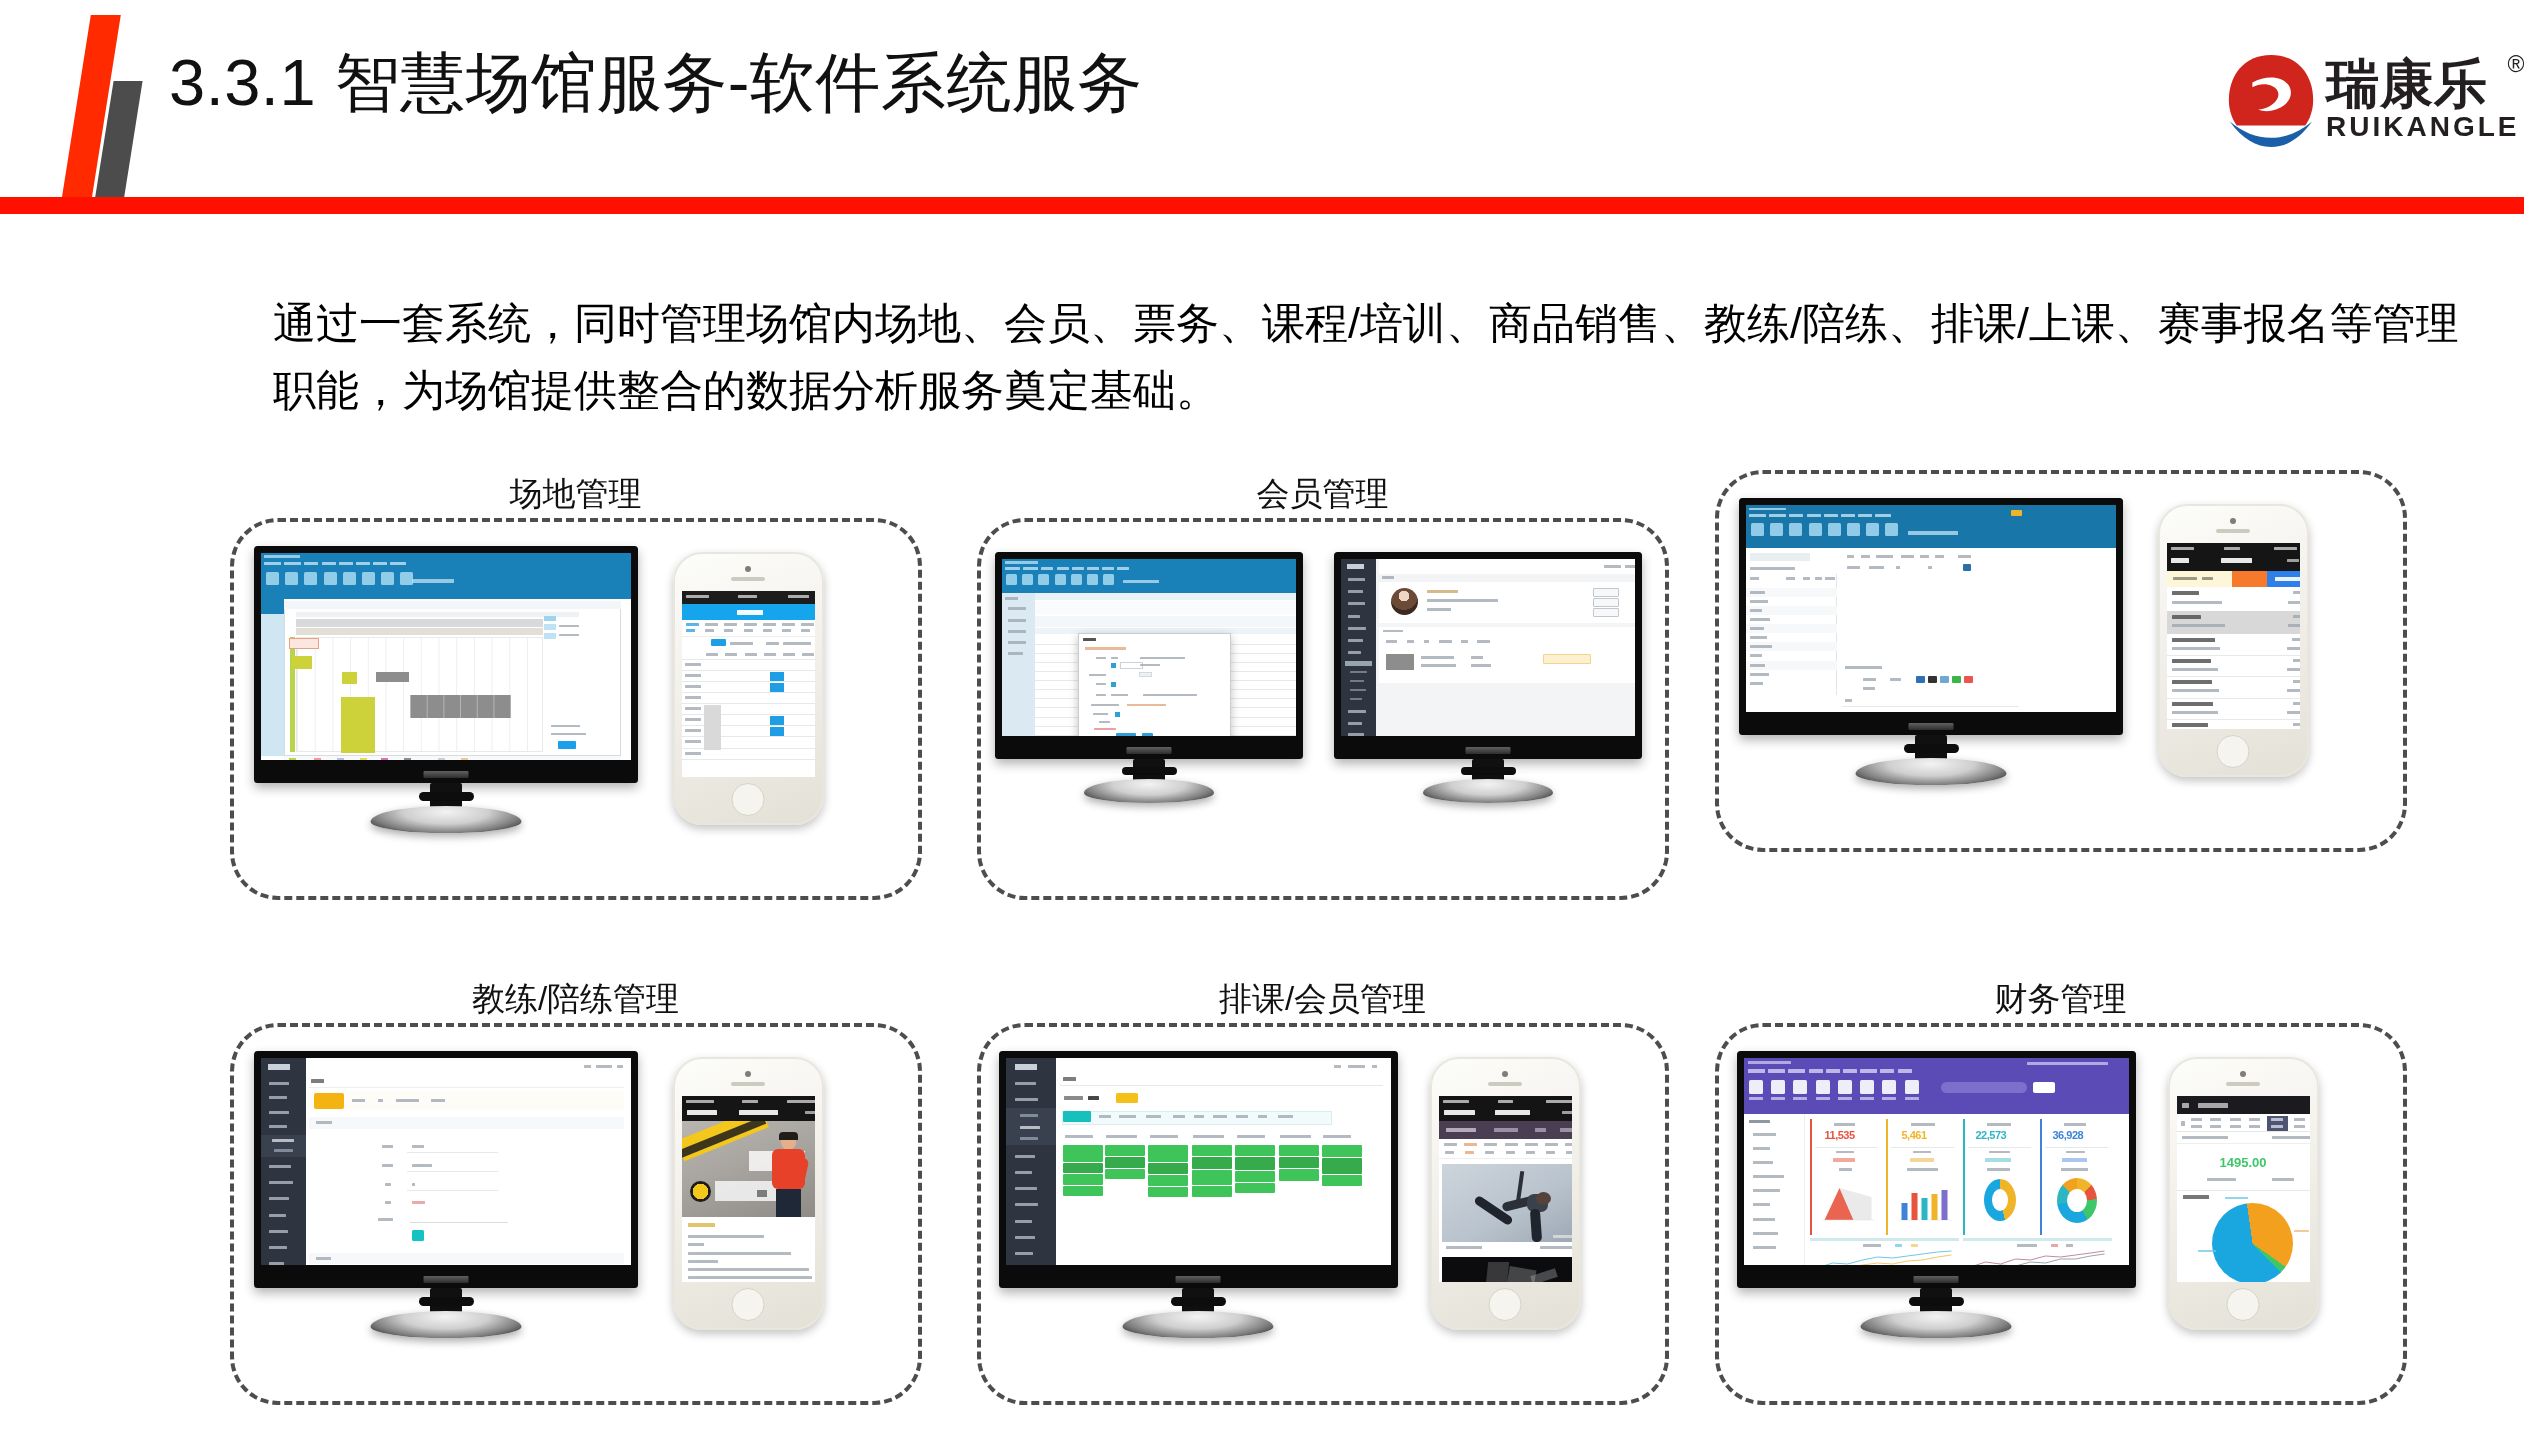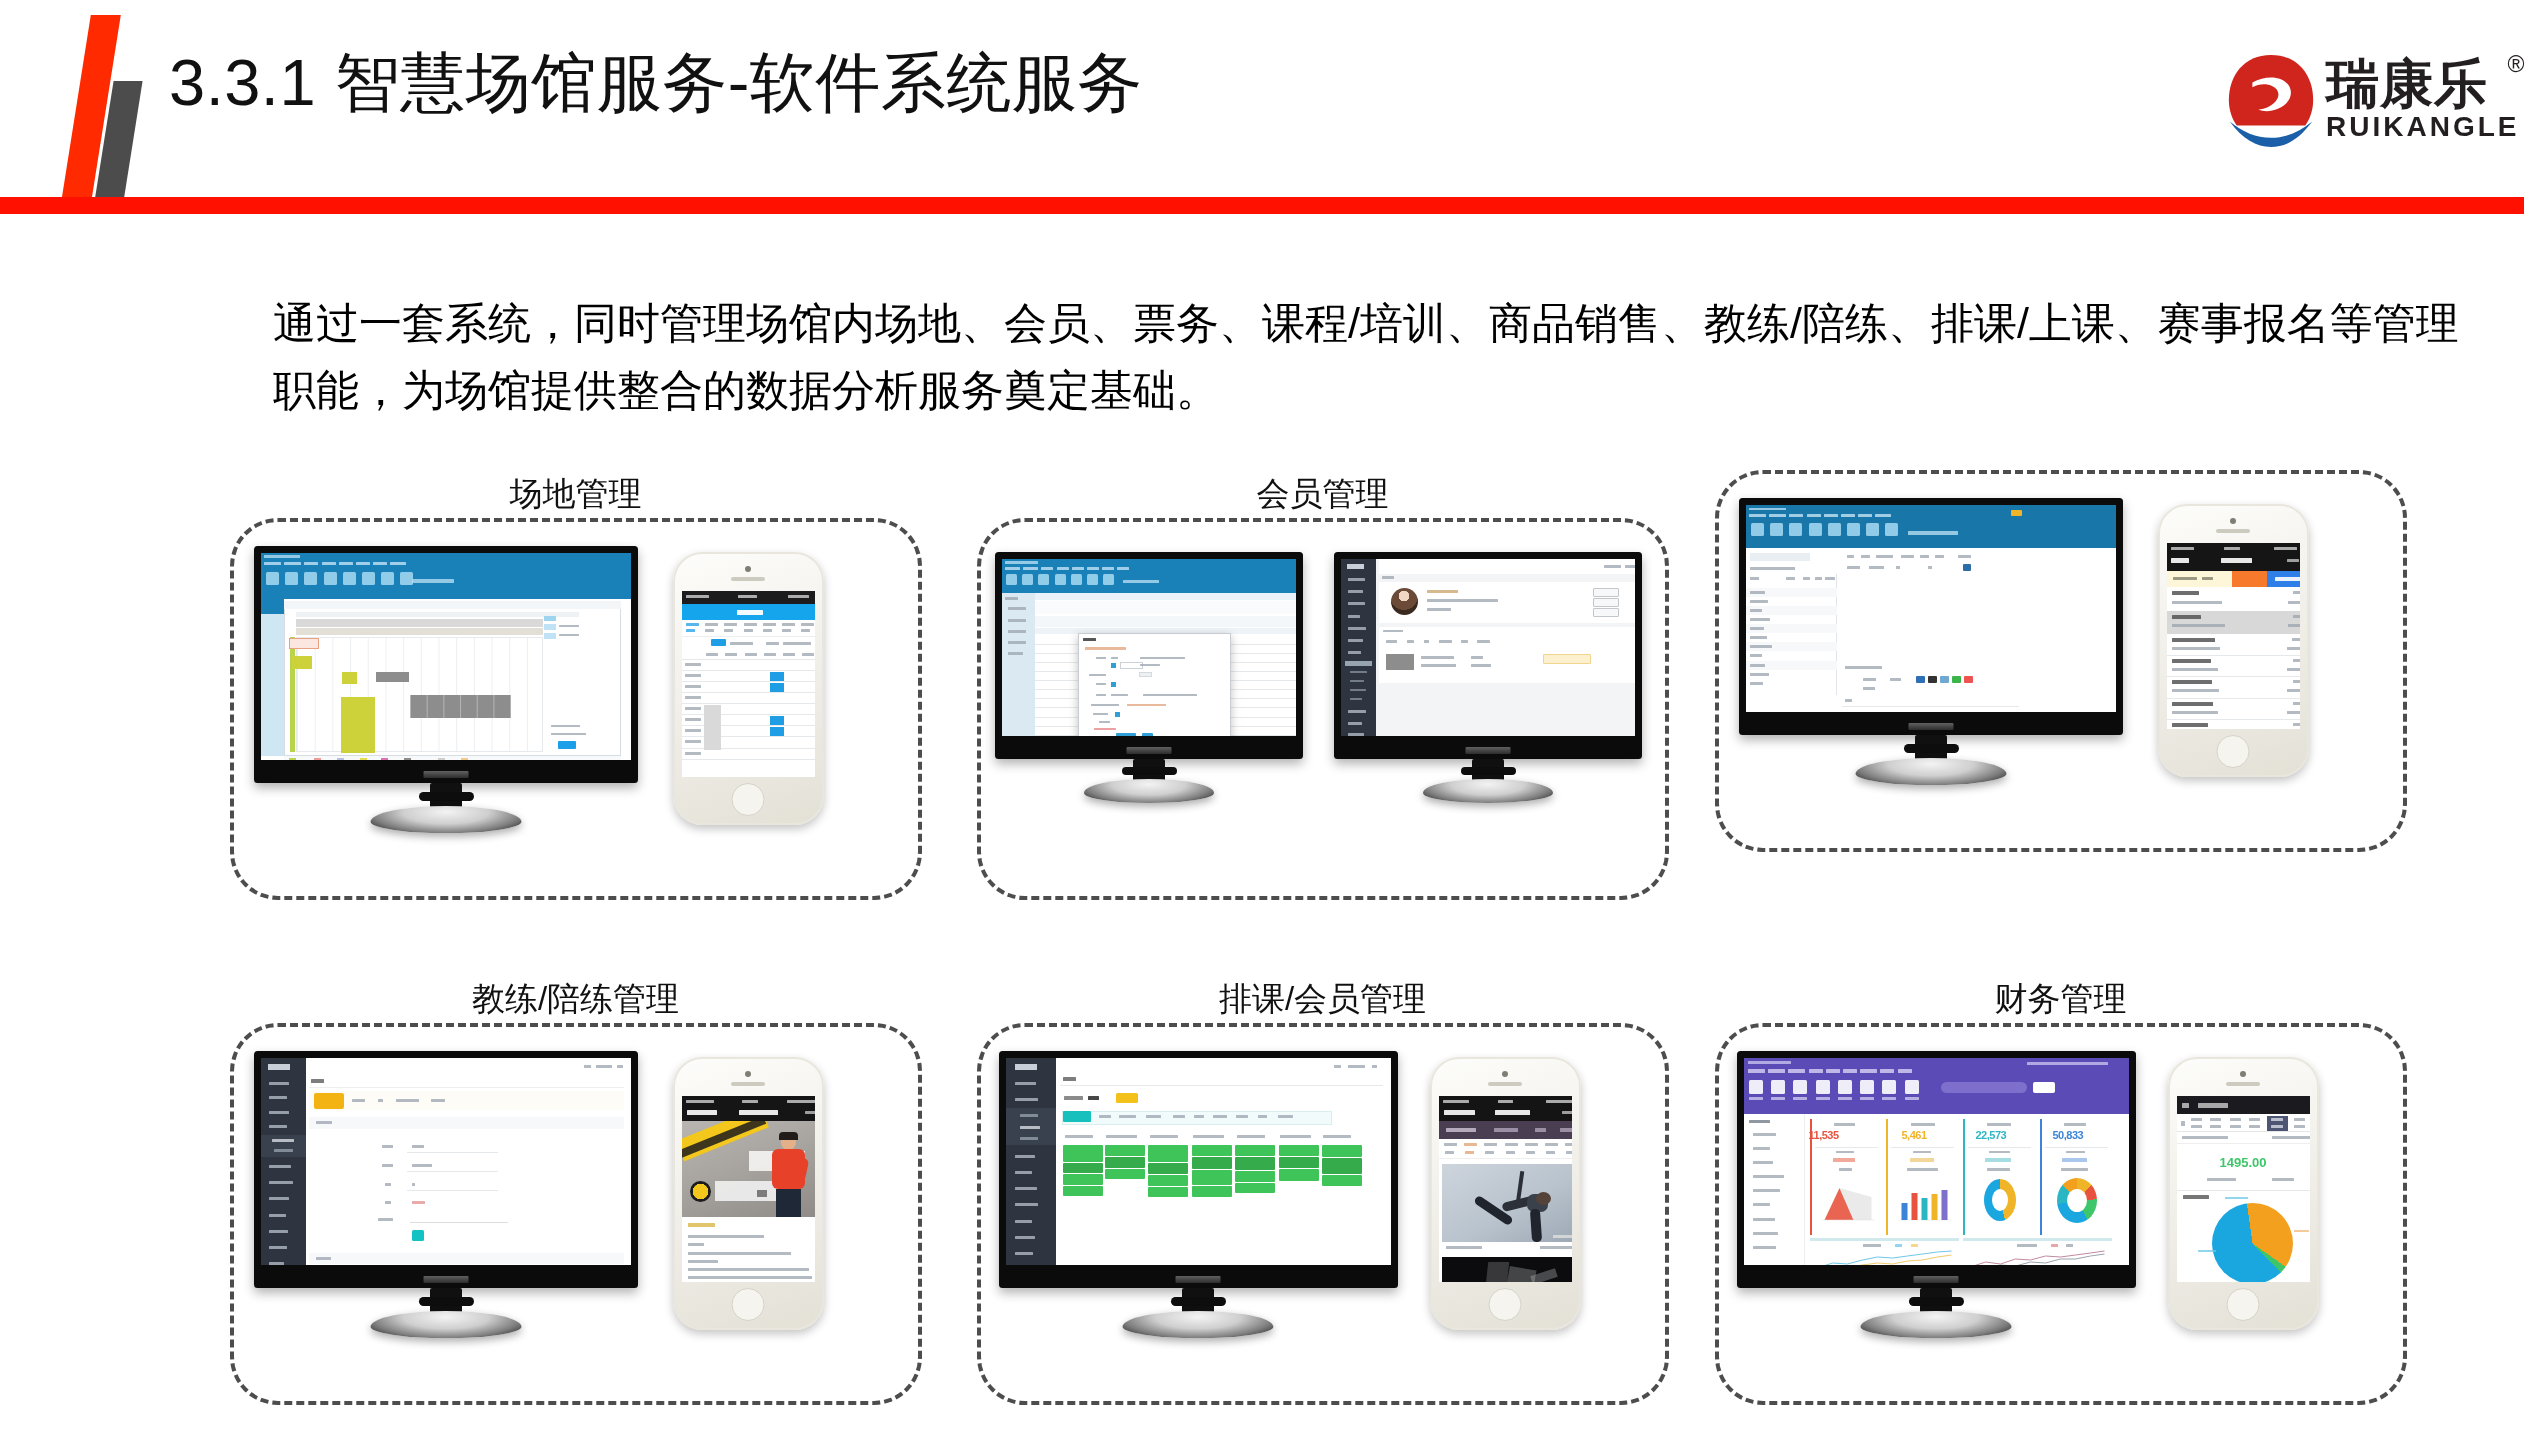--- a/index.html
+++ b/index.html
@@ -926,24 +926,24 @@
               <div class="txt" style="left:9px;top:188px;width:23px;height:3px;"></div>
 
               <div class="kpi-card" style="left:66px;top:61px;width:73px;height:116px;border-left-color:#e8533f;"></div>
               <div class="kpi-card" style="left:142px;top:61px;width:73px;height:116px;border-left-color:#f0b429;"></div>
               <div class="kpi-card" style="left:219px;top:61px;width:73px;height:116px;border-left-color:#2bb6c4;"></div>
               <div class="kpi-card" style="left:296px;top:61px;width:73px;height:116px;border-left-color:#3d84d8;"></div>
               <div class="txt" style="left:90px;top:65px;width:21px;height:2.5px;"></div>
               <div class="txt" style="left:167px;top:65px;width:24px;height:2.5px;"></div>
               <div class="txt" style="left:243px;top:65px;width:24px;height:2.5px;"></div>
               <div class="txt" style="left:320px;top:65px;width:22px;height:2.5px;"></div>
-              <div class="kpi-num" style="left:65px;top:71px;font-size:11px;color:#e8533f;">11,535</div>
+              <div class="kpi-num" style="left:81px;top:71px;font-size:11px;color:#e8533f;">11,535</div>
               <div class="kpi-num" style="left:158px;top:71px;font-size:11px;color:#f0b429;">5,461</div>
               <div class="kpi-num" style="left:232px;top:71px;font-size:11px;color:#2bb6c4;">22,573</div>
-              <div class="kpi-num" style="left:309px;top:71px;font-size:11px;color:#3d84d8;">50,833</div>
+              <div class="kpi-num" style="left:309px;top:71px;font-size:11px;color:#3d84d8;">36,928</div>
               <div class="row-line" style="left:71px;top:89px;width:63px;height:0.5px;"></div>
               <div class="row-line" style="left:147px;top:89px;width:63px;height:0.5px;"></div>
               <div class="row-line" style="left:224px;top:89px;width:63px;height:0.5px;"></div>
               <div class="row-line" style="left:301px;top:89px;width:63px;height:0.5px;"></div>
               <div class="txt" style="left:92px;top:93px;width:18px;height:2px;"></div>
               <div class="txt" style="left:169px;top:93px;width:18px;height:2px;"></div>
               <div class="txt" style="left:245px;top:93px;width:21px;height:2px;"></div>
               <div class="txt" style="left:322px;top:93px;width:19px;height:2px;"></div>
               <div class="txt" style="left:89px;top:100px;width:22px;height:3.5px;background:#f1a99c;opacity:1;"></div>
               <div class="txt" style="left:166px;top:100px;width:24px;height:3.5px;background:#f3d79a;opacity:1;"></div>

